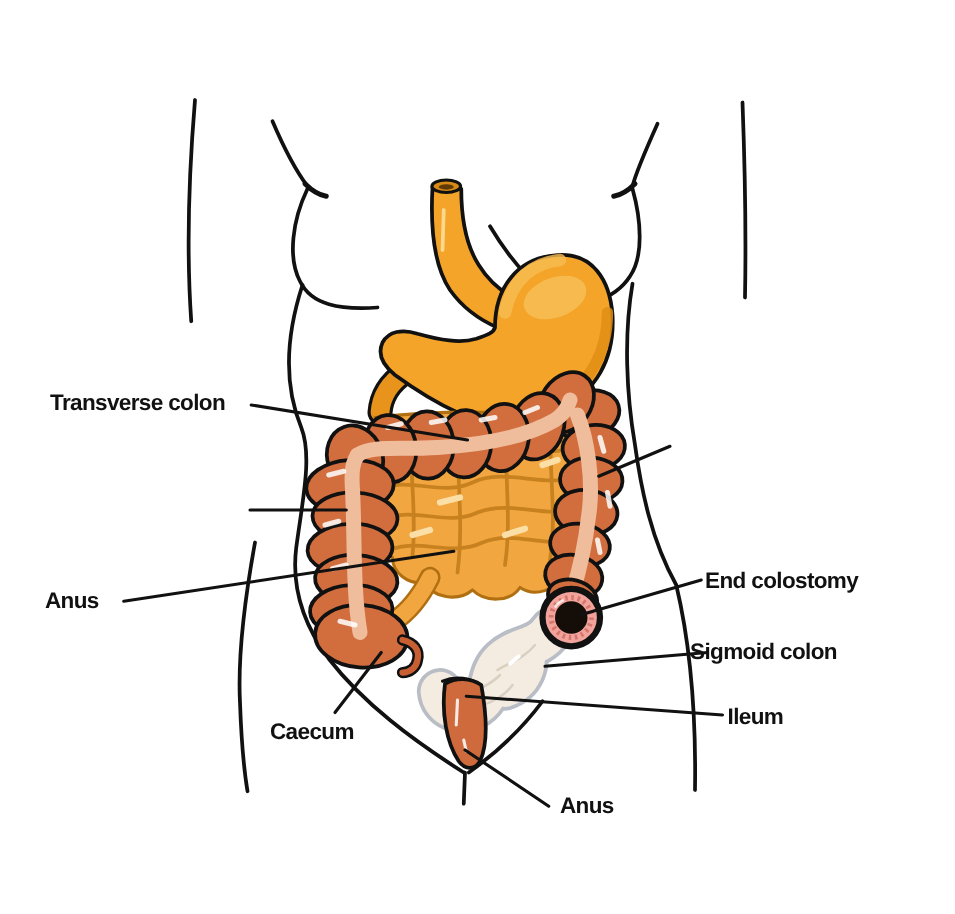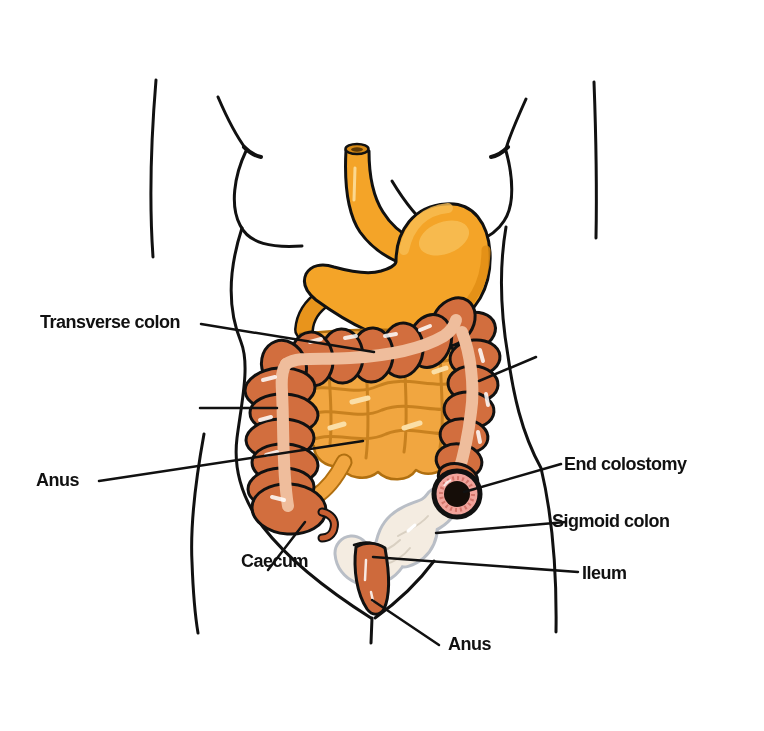--- a/index.html
+++ b/index.html
@@ -16,21 +16,21 @@
     font-size:18px;
     font-weight:bold;
     letter-spacing:-0.5px;
     line-height:1;
     color:#111111;
     white-space:nowrap;
   }
   .lbl-transverse{left:40px;top:313px;}
   .lbl-ascending{left:40px;top:399px;}
   .lbl-ileum{left:36px;top:471px;}
-  .lbl-caecum{left:216px;top:552px;margin-left:25px;}
+  .lbl-caecum{left:216px;top:576px;}
   .lbl-descending{left:541px;top:349px;}
   .lbl-endcolostomy{left:564px;top:455px;}
   .lbl-sigmoid{left:552px;top:512px;}
   .lbl-rectum{left:582px;top:564px;}
   .lbl-anus{left:448px;top:635px;}
 </style>
 </head>
 <body>
 
 <div class="figure">

